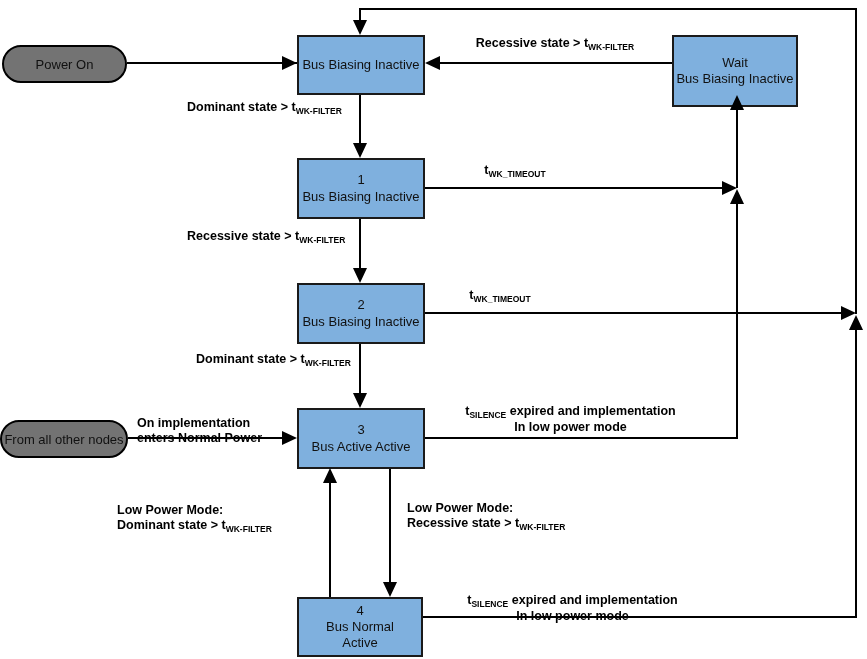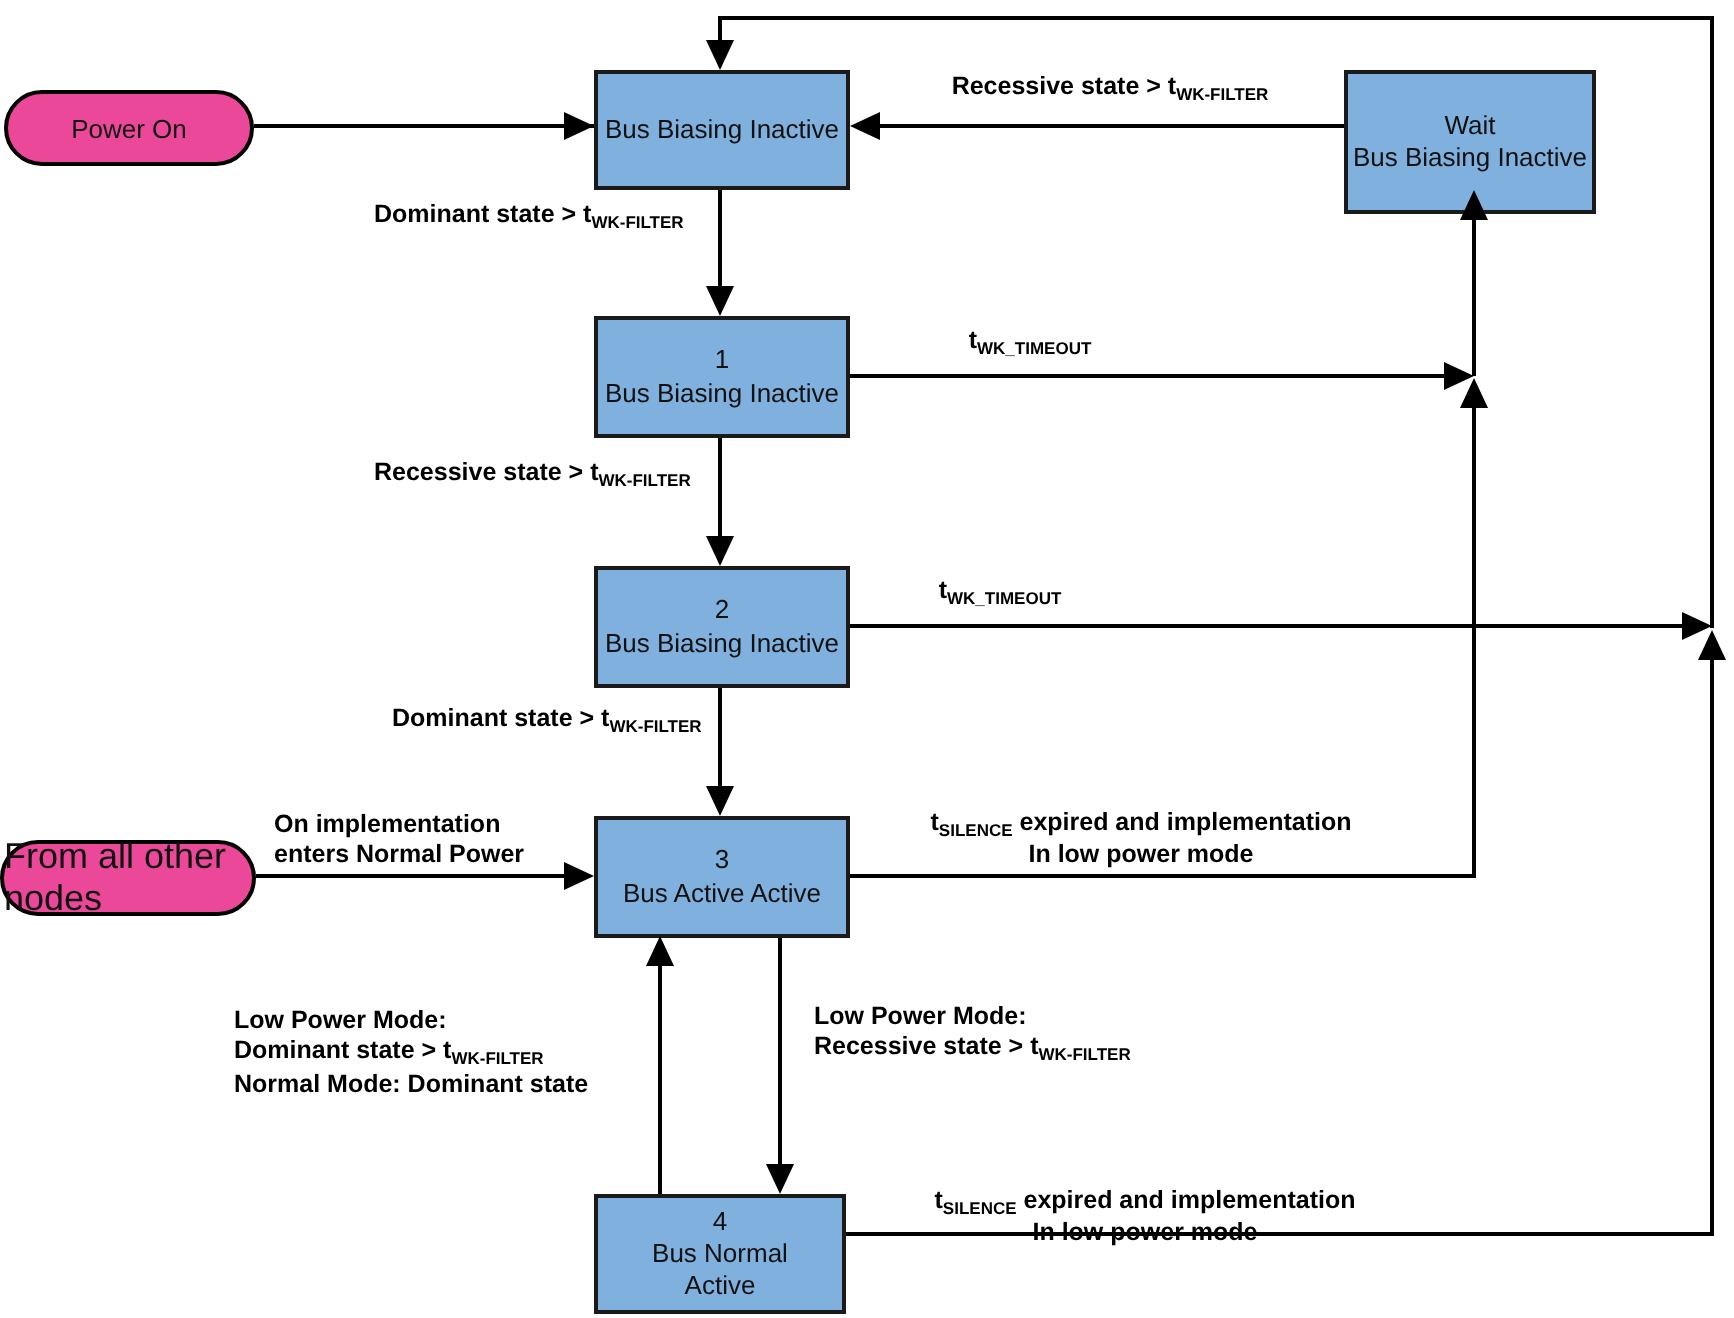--- a/index.html
+++ b/index.html
@@ -1,21 +1,21 @@
 <!DOCTYPE html>
 <html><head>
 <meta charset="utf-8">
 <style>
   html,body{margin:0;padding:0;background:#ffffff;}
   .diagram{position:relative;width:867px;height:659px;background:#ffffff;
            font-family:"Liberation Sans",sans-serif;overflow:hidden;}
   .state{position:absolute;background:#7FB0DE;border:2px solid #1a1a1a;box-sizing:border-box;
          display:flex;flex-direction:column;align-items:center;justify-content:center;
          font-size:13px;color:#111;text-align:center;line-height:1.25;}
-  .stadium{position:absolute;background:#ec4899;border:2px solid #000;border-radius:19px;
+  .stadium{position:absolute;background:#737373;border:2px solid #000;border-radius:19px;
            box-sizing:border-box;display:flex;align-items:center;justify-content:center;
            font-size:13px;color:#111;}
   .hline{position:absolute;height:2px;background:#000;}
   .vline{position:absolute;width:2px;background:#000;}
   .ah{position:absolute;width:0;height:0;}
   .ah.r{border-top:7px solid transparent;border-bottom:7px solid transparent;border-left:15px solid #000;}
   .ah.l{border-top:7px solid transparent;border-bottom:7px solid transparent;border-right:15px solid #000;}
   .ah.u{border-left:7px solid transparent;border-right:7px solid transparent;border-bottom:15px solid #000;}
   .ah.d{border-left:7px solid transparent;border-right:7px solid transparent;border-top:15px solid #000;}
   .lbl{position:absolute;font-weight:bold;font-size:12.5px;color:#000000;line-height:1.22;white-space:nowrap;}
@@ -23,21 +23,21 @@
   sub{font-size:8.5px;font-weight:bold;vertical-align:-3px;letter-spacing:0;}
 </style>
 </head>
 <body>
 
 <div class="diagram">
 
   <div class="stadium" style="left:2px;top:45px;width:125px;height:38px">
     <span>Power On</span>
   </div>
-  <div class="stadium" style="left:0px;top:420px;width:128px;height:38px;font-size:18px">
+  <div class="stadium" style="left:0px;top:420px;width:128px;height:38px;font-size:13px">
     <span>From all other nodes</span>
   </div>
 
   <div class="state" style="left:297px;top:35px;width:128px;height:60px">
     <div>Bus Biasing Inactive</div>
   </div>
   <div class="state" style="left:672px;top:35px;width:126px;height:72px">
     <div>Wait</div>
     <div>Bus Biasing Inactive</div>
   </div>
@@ -120,34 +120,33 @@
   </div>
 
   <div class="lbl center" style="left:415px;top:288px;width:170px">
     <span>t</span><sub>WK_TIMEOUT</sub>
   </div>
 
   <div class="lbl" style="left:196px;top:352px">
     <span>Dominant state &gt; t</span><sub>WK-FILTER</sub>
   </div>
 
-  <div class="lbl" style="left:137px;top:405px">
+  <div class="lbl" style="left:137px;top:416px">
     <div>On implementation</div>
     <div>enters Normal Power</div>
   </div>
 
   <div class="lbl center" style="left:428px;top:404px;width:285px">
     <div><span>t</span><sub>SILENCE</sub><span> expired and implementation</span></div>
     <div>In low power mode</div>
   </div>
 
   <div class="lbl" style="left:117px;top:503px">
     <div>Low Power Mode:</div>
     <div><span>Dominant state &gt; t</span><sub>WK-FILTER</sub></div>
-    <div>Normal Mode: Dominant state</div>
   </div>
 
   <div class="lbl" style="left:407px;top:501px">
     <div>Low Power Mode:</div>
     <div><span>Recessive state &gt; t</span><sub>WK-FILTER</sub></div>
   </div>
 
   <div class="lbl center" style="left:430px;top:593px;width:285px">
     <div><span>t</span><sub>SILENCE</sub><span> expired and implementation</span></div>
     <div>In low power mode</div>

